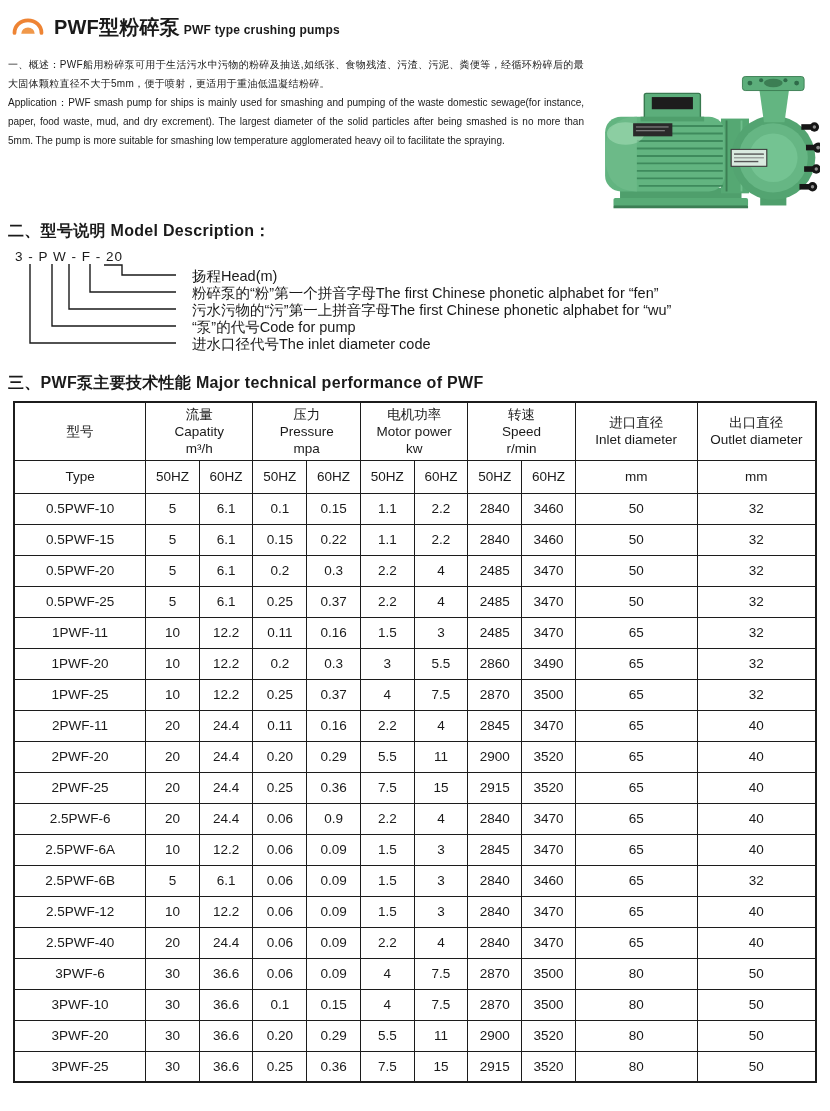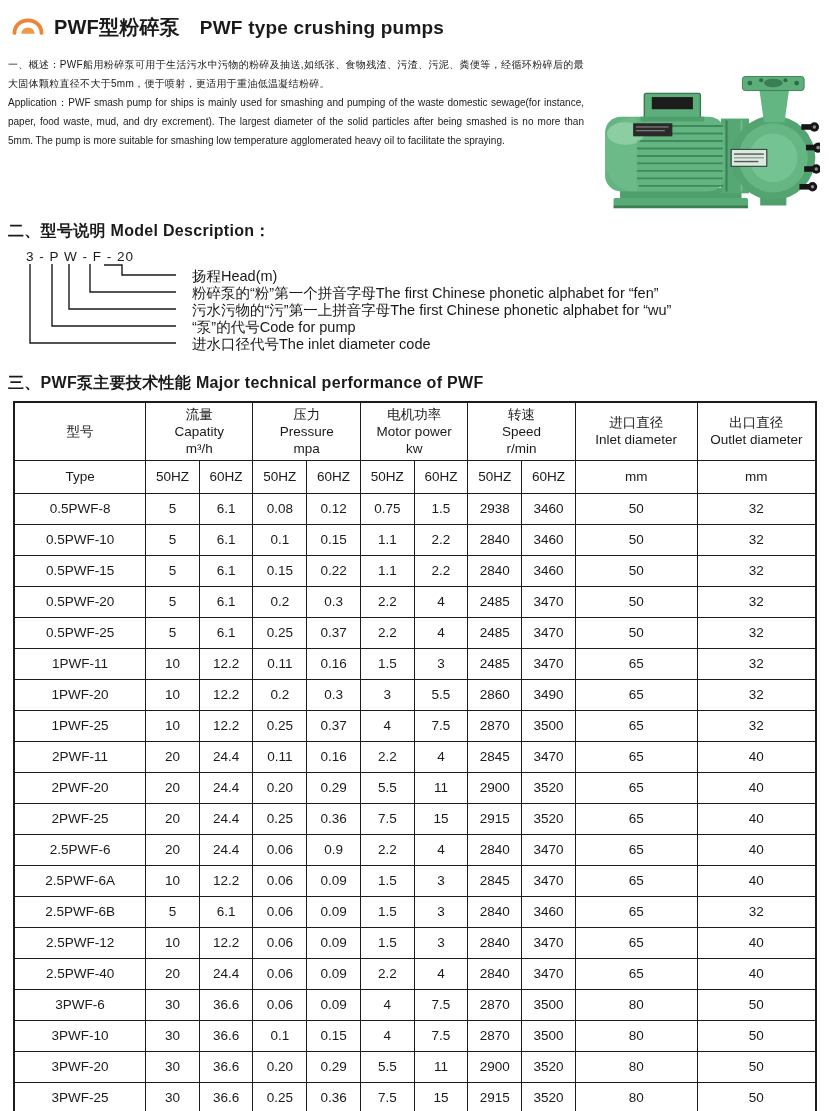--- a/index.html
+++ b/index.html
@@ -21,21 +21,21 @@
   
   .hdr {
     display: flex;
     align-items: center;
     gap: 8px;
     padding-left: 2px;
     height: 30px;
   }
   .hdr .logo { width: 36px; height: 26px; flex: 0 0 auto; }
   .hdr h1 { font-size: 20px; font-weight: bold; letter-spacing: .2px; white-space: nowrap; }
-  .hdr h1 .t-en { font-size: 19px; margin-left: 20px; }
+  .hdr h1 .t-en { font-size: 12px; margin-left: 4px; }
 
   
   .overview {
     margin-top: 13px;
     font-size: 10px;
     line-height: 19px;
     text-align: justify;
   }
   .pump-photo {
     float: right;
@@ -59,21 +59,21 @@
     margin-top: 7px;
     font-size: 14.5px;
   }
   .diagram svg.lines {
     position: absolute;
     left: 0; top: 0;
     width: 420px; height: 112px;
   }
   .diagram .code {
     position: absolute;
-    left: 18px; top: 0;
+    left: 7px; top: 0;
     font-size: 13.5px;
     letter-spacing: 1px;
     white-space: nowrap;
   }
   .dline {
     position: absolute;
     left: 184px;
     white-space: nowrap;
     line-height: 16px;
   }
@@ -280,33 +280,20 @@
           <th>50HZ</th>
           <th>60HZ</th>
           <th>50HZ</th>
           <th>60HZ</th>
           <th>mm</th>
           <th>mm</th>
         </tr>
     </thead>
     <tbody class="rows">
         <tr>
-          <td>0.5PWF-8</td>
-          <td>5</td>
-          <td>6.1</td>
-          <td>0.08</td>
-          <td>0.12</td>
-          <td>0.75</td>
-          <td>1.5</td>
-          <td>2938</td>
-          <td>3460</td>
-          <td>50</td>
-          <td>32</td>
-        </tr>
-        <tr>
           <td>0.5PWF-10</td>
           <td>5</td>
           <td>6.1</td>
           <td>0.1</td>
           <td>0.15</td>
           <td>1.1</td>
           <td>2.2</td>
           <td>2840</td>
           <td>3460</td>
           <td>50</td>

